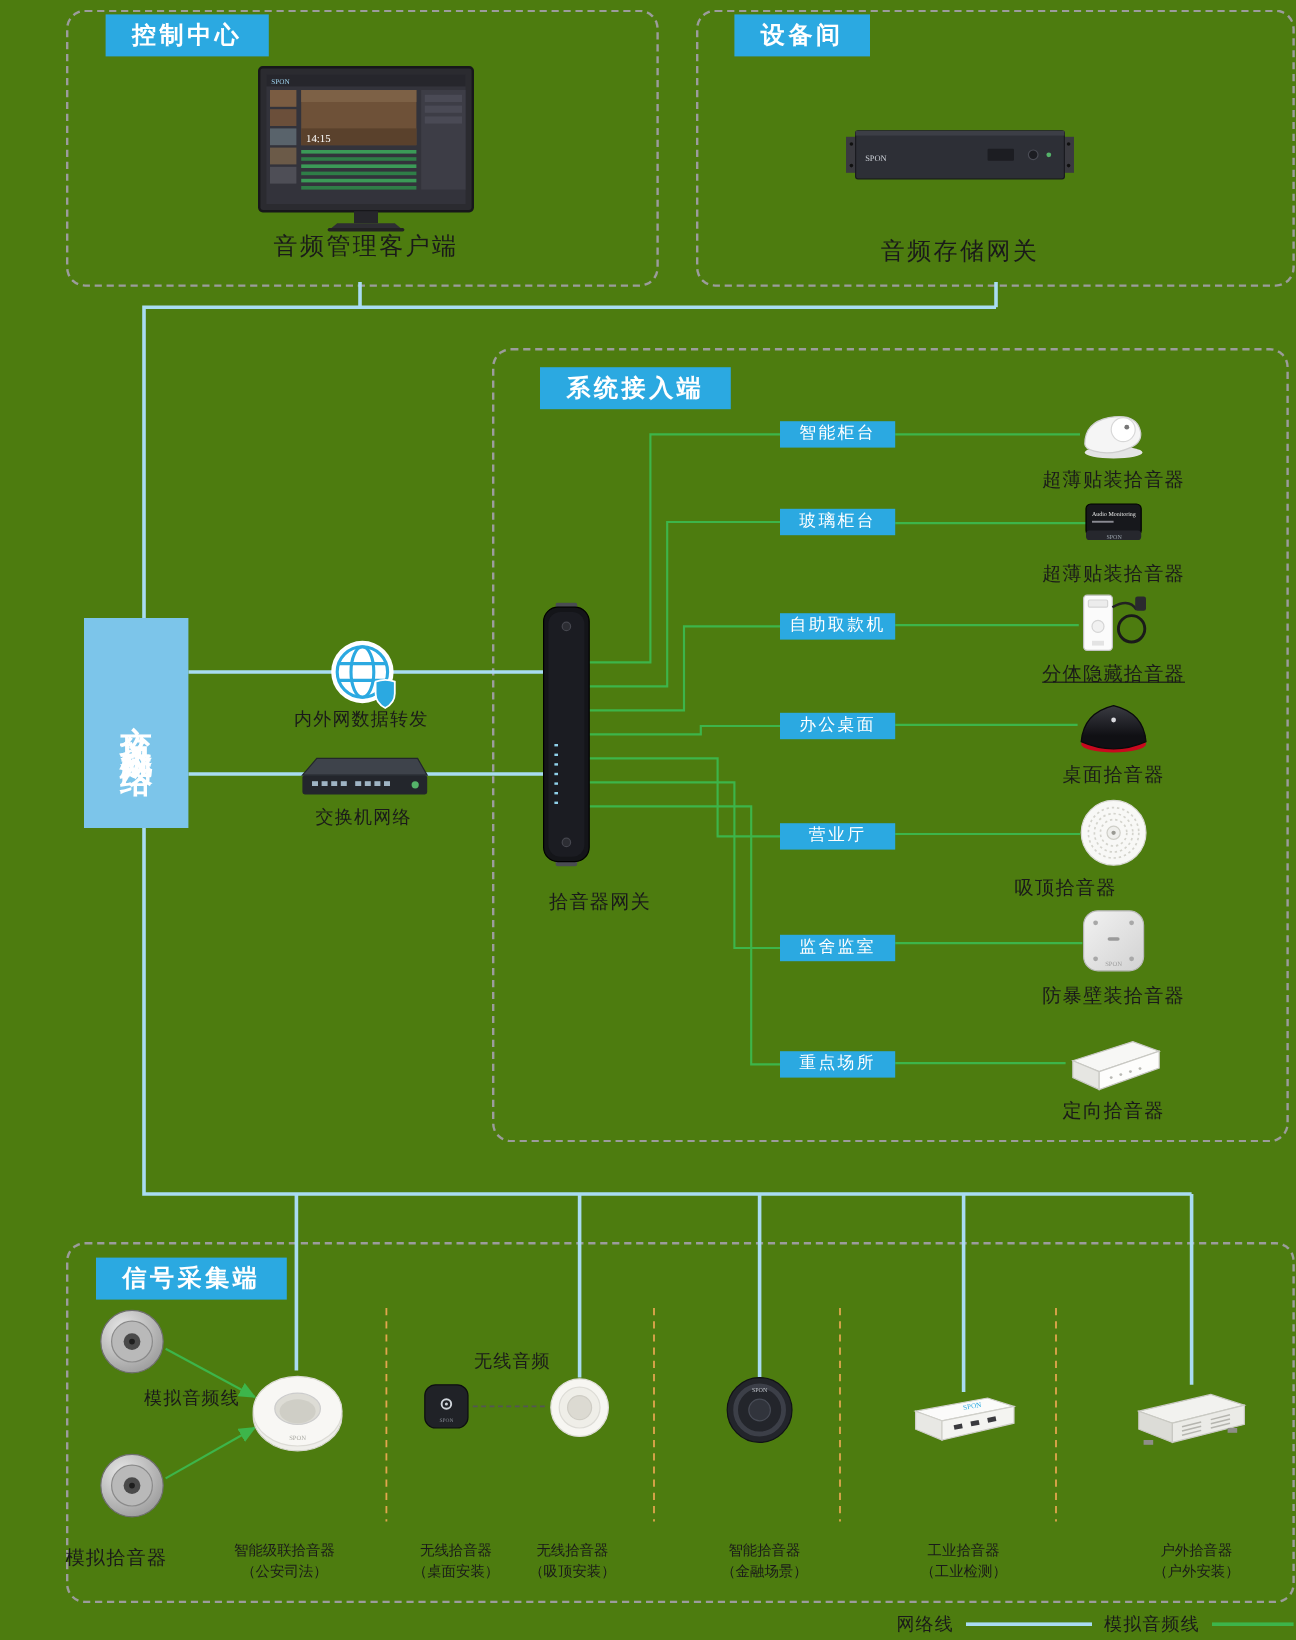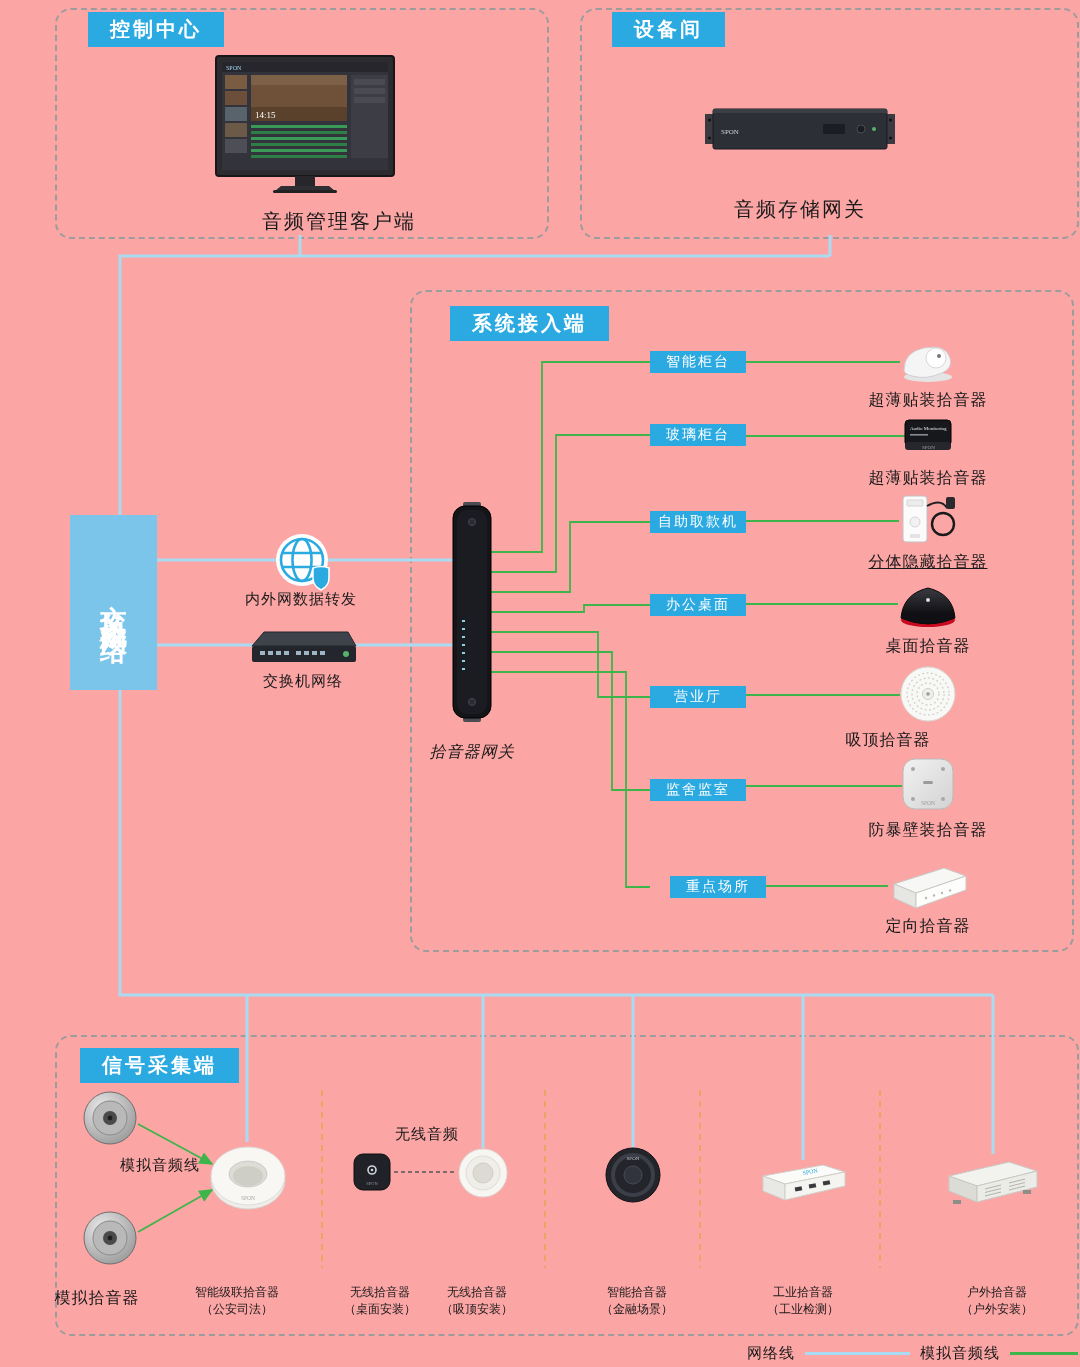--- a/index.html
+++ b/index.html
@@ -1,17 +1,17 @@
 <!DOCTYPE html>
 <html><head>
 <meta charset="utf-8">
 <style>
   html,body{margin:0;padding:0;background:#fff;}
   body{font-family:"Liberation Serif","DejaVu Serif",serif;color:#1a1a1a;}
-  .canvas{position:relative;width:1080px;height:1367px;background:#fca5a5;overflow:hidden;margin:0 auto;}
+  .canvas{position:relative;width:1080px;height:1367px;background:#4d7c0f;overflow:hidden;margin:0 auto;}
   .dashed-box{position:absolute;border:2px dashed #9c9c9c;border-radius:16px;background:transparent;}
   .title-chip{position:absolute;background:#2BA9E1;color:#fff;font-size:20px;font-weight:bold;
     letter-spacing:3px;padding:4px 22px;white-space:nowrap;z-index:6;}
   .chip{position:absolute;width:96px;height:22px;line-height:22px;background:#2BA9E1;color:#fff;
     font-size:14px;letter-spacing:2px;text-align:center;white-space:nowrap;z-index:6;}
   .lbl{position:absolute;transform:translateX(-50%);font-size:16px;letter-spacing:1px;
     white-space:nowrap;color:#1a1a1a;z-index:6;}
   .lbl-lg{font-size:20px;letter-spacing:2px;}
   .lbl-sm{font-size:15px;}
   .lbl2{position:absolute;transform:translateX(-50%);text-align:center;font-size:12px;
@@ -112,21 +112,21 @@
       </g>
       <rect x="136" y="20" width="37" height="83" fill="#3d3d46"></rect>
       <rect x="139" y="24" width="31" height="6" fill="#4a4a55"></rect>
       <rect x="139" y="33" width="31" height="6" fill="#4a4a55"></rect>
       <rect x="139" y="42" width="31" height="6" fill="#4a4a55"></rect>
       <rect x="80" y="121" width="20" height="10" fill="#26262b"></rect>
       <path d="M60,136 H120 L114,131 H66 Z" fill="#2e2e33"></path>
       <rect x="58" y="135" width="64" height="3" rx="1.5" fill="#222222"></rect>
     </svg>
   </div>
-  <div class="lbl lbl-lg" style="left:305px;top:208px;margin-left:34px;">音频管理客户端</div>
+  <div class="lbl lbl-lg" style="left:305px;top:192px;">音频管理客户端</div>
 
   <div class="dev" style="left:705px;top:106px;">
     <svg width="190" height="46" viewBox="0 0 190 46">
       <rect x="0" y="8" width="9" height="30" fill="#3a3a40"></rect>
       <rect x="181" y="8" width="9" height="30" fill="#3a3a40"></rect>
       <circle cx="4.5" cy="14" r="1.5" fill="#111"></circle>
         <circle cx="4.5" cy="32" r="1.5" fill="#111"></circle>
       <circle cx="185.5" cy="14" r="1.5" fill="#111"></circle>
         <circle cx="185.5" cy="32" r="1.5" fill="#111"></circle>
       <rect x="8" y="3" width="174" height="40" rx="2" fill="#2d2f36" stroke="#1a1b20"></rect>
@@ -186,29 +186,29 @@
         <rect x="12" y="118" width="3" height="2"></rect>
           <rect x="12" y="126" width="3" height="2"></rect>
         <rect x="12" y="134" width="3" height="2"></rect>
           <rect x="12" y="142" width="3" height="2"></rect>
         <rect x="12" y="150" width="3" height="2"></rect>
           <rect x="12" y="158" width="3" height="2"></rect>
         <rect x="12" y="166" width="3" height="2"></rect>
       </g>
     </svg>
   </div>
-  <div class="lbl" style="left:472px;top:742px;font-style:italic;">拾音器网关</div>
+  <div class="lbl" style="left:500px;top:742px;">拾音器网关</div>
 
   <div class="chip" style="left:650px;top:351px;">智能柜台</div>
   <div class="chip" style="left:650px;top:424px;">玻璃柜台</div>
   <div class="chip" style="left:650px;top:511px;">自助取款机</div>
   <div class="chip" style="left:650px;top:594px;">办公桌面</div>
   <div class="chip" style="left:650px;top:686px;">营业厅</div>
   <div class="chip" style="left:650px;top:779px;">监舍监室</div>
-  <div class="chip" style="left:650px;top:876px;margin-left:20px;">重点场所</div>
+  <div class="chip" style="left:650px;top:876px;">重点场所</div>
 
   <div class="dev" style="left:898px;top:340px;">
     <svg width="60" height="44" viewBox="0 0 60 44">
       <ellipse cx="30" cy="37" rx="24" ry="5" fill="#e4e4e4"></ellipse>
       <path d="M6,30 Q6,12 26,8 Q48,4 52,18 Q55,28 44,33 Q28,40 14,36 Q6,34 6,30 Z" fill="#f5f5f5" stroke="#cfcfcf"></path>
       <circle cx="38" cy="18" r="10" fill="#ffffff" stroke="#d8d8d8"></circle>
       <circle cx="41" cy="16" r="2" fill="#777"></circle>
     </svg>
   </div>
   <div class="lbl" style="left:928px;top:390px;">超薄贴装拾音器</div>

